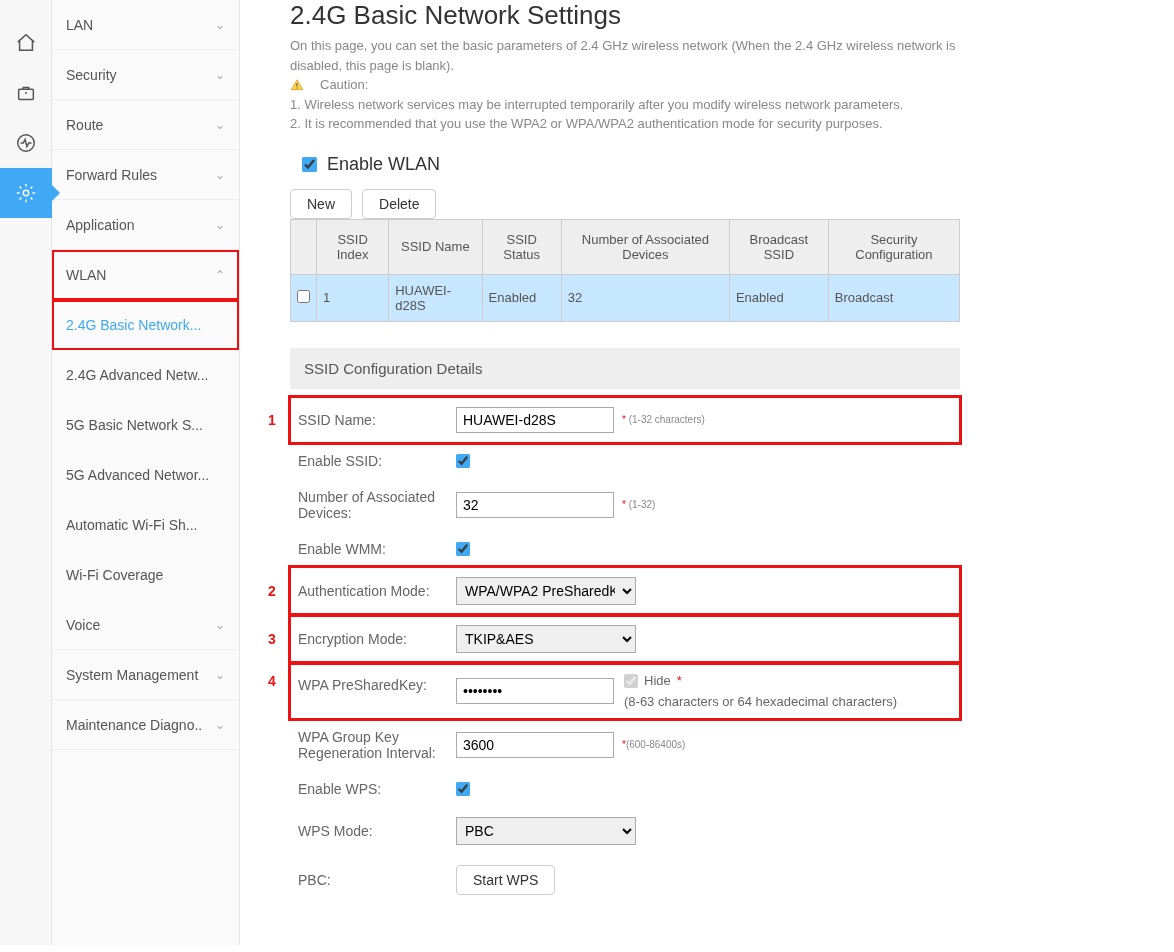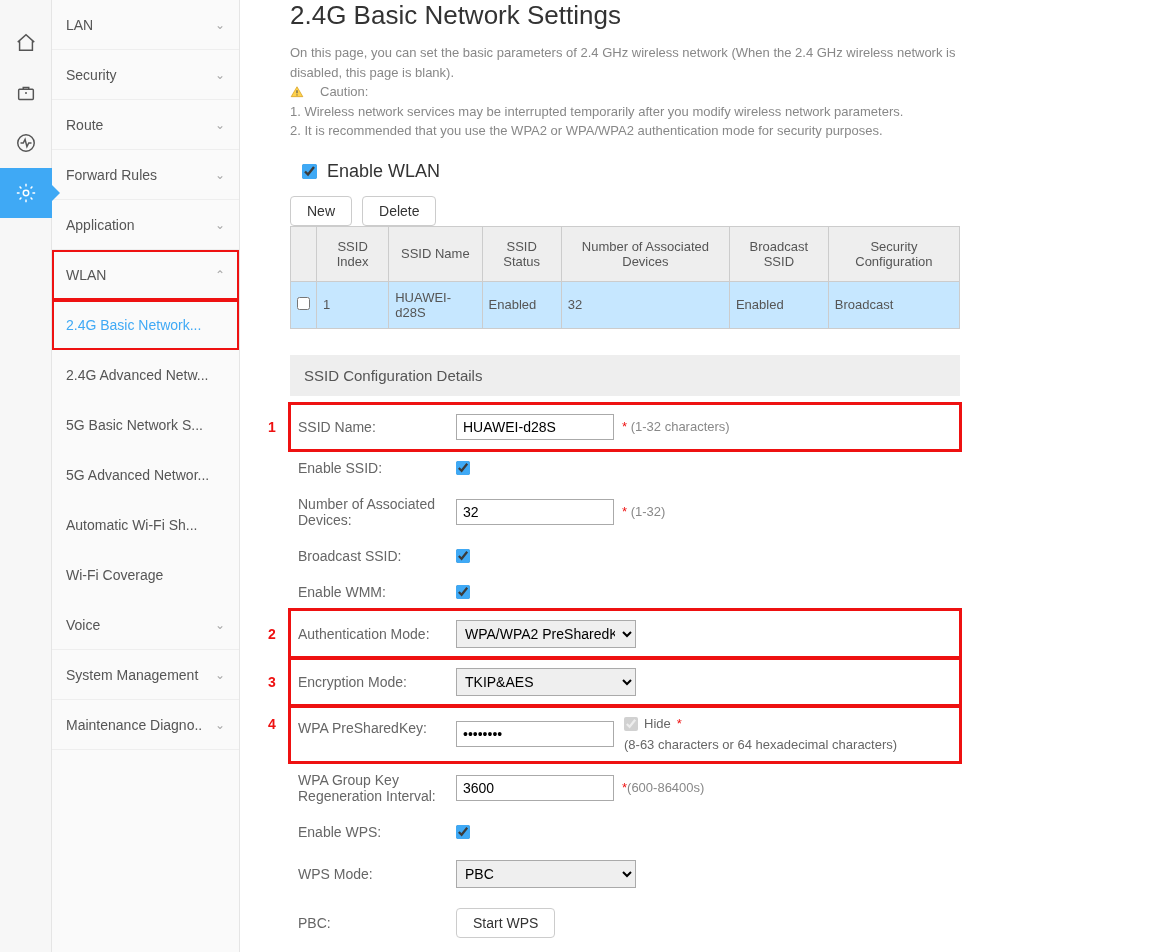--- a/index.html
+++ b/index.html
@@ -17,21 +17,21 @@
 .sidebar { width: 188px; background: #fafafa; border-right: 1px solid #e5e5e5; }
 .side-item { height: 50px; display: flex; align-items: center; justify-content: space-between; padding: 0 14px; color: #555; cursor: pointer; border-bottom: 1px solid #eee; }
 .side-item.highlight { outline: 2px solid #e11; outline-offset: -2px; }
 .side-item .chev { color: #aaa; font-size: 12px; }
 .sub-list { }
 .sub-item { height: 50px; display: flex; align-items: center; padding: 0 14px 0 14px; color: #555; cursor: pointer; white-space: nowrap; overflow: hidden; text-overflow: ellipsis; }
 .sub-item.active { color: #3fa9f5; outline: 2px solid #e11; outline-offset: -2px; }
 
 
 .main { flex: 1; padding: 0 40px 40px 50px; max-width: 760px; }
-.page-title { font-size: 26px; color: #333; margin: 0 0 12px 0; font-weight: 400; }
+.page-title { font-size: 26px; color: #333; margin: 0 0 5px 0; font-weight: 400; }
 .desc { color: #888; font-size: 13px; line-height: 1.5; margin-bottom: 10px; }
 .desc .caution-row { display: flex; align-items: center; gap: 16px; }
 .caution-icon { display: inline-flex; width: 14px; height: 14px; }
 
 .enable-row { display: flex; align-items: center; gap: 10px; margin: 20px 0 14px 12px; font-size: 18px; }
 .enable-row input { accent-color: #3fa9f5; width: 15px; height: 15px; }
 
 .btn-row { display: flex; gap: 10px; margin-bottom: 0; }
 .btn { background: #fff; border: 1px solid #ccc; border-radius: 4px; padding: 6px 16px; cursor: pointer; font-size: 14px; color: #333; }
 
@@ -43,21 +43,21 @@
 .section-head { background: #eee; padding: 12px 14px; margin-top: 26px; color: #555; font-size: 15px; }
 
 .form { margin-top: 8px; position: relative; }
 .form-row { display: flex; align-items: center; padding: 10px 0 10px 8px; position: relative; }
 .form-row.boxed { outline: 3px solid #e11; outline-offset: -1px; }
 .form-row .lbl { width: 158px; color: #666; }
 .form-row .ctrl { display: flex; align-items: center; gap: 8px; }
 .form-row input[type=text], .form-row input[type=password] { width: 158px; padding: 4px 6px; border: 1px solid #aaa; font-size: 14px; }
 .form-row select { width: 180px; padding: 4px 4px; border: 1px solid #aaa; font-size: 14px; }
 .form-row input[type=checkbox] { accent-color: #3fa9f5; width: 14px; height: 14px; }
-.hint { color: #888; font-size: 13px; }
+.hint { color: #888; font-size: 10px; }
 .req { color: #e11; }
 .row-num { position: absolute; left: -22px; color: #e11; font-weight: bold; font-size: 14px; }
 
 .hide-box { display: flex; align-items: flex-end; gap: 6px; color: #666; font-size: 13px; max-width: 300px; flex-wrap: wrap; }
 </style>
 </head>
 <body>
 
 <div class="container">
 
@@ -207,26 +207,20 @@
       </div>
 
       <div class="form-row">
         <div class="lbl">Number of Associated Devices:</div>
         <div class="ctrl">
           <input type="text" value="32" style="">
           <span class="hint"><span class="req">*</span> <span>(1-32)</span></span>
         </div>
       </div>
 
-      <div class="form-row">
-        <div class="lbl">Broadcast SSID:</div>
-        <div class="ctrl">
-            <input type="checkbox" checked="" style="">
-          </div>
-      </div>
 
       <div class="form-row">
         <div class="lbl">Enable WMM:</div>
         <div class="ctrl">
             <input type="checkbox" checked="" style="">
           </div>
       </div>
 
       <div class="form-row boxed">
         <span class="row-num">2</span>

